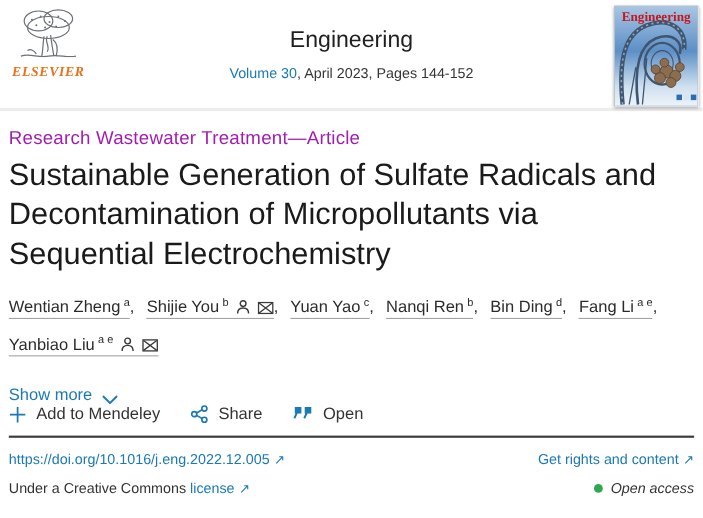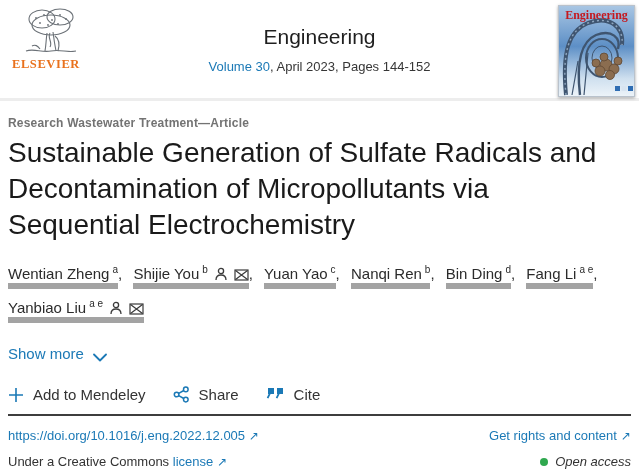--- a/index.html
+++ b/index.html
@@ -1,46 +1,46 @@
 <!DOCTYPE html>
 <html><head>
 <meta charset="utf-8">
 <style>
   * { box-sizing: border-box; }
   body { margin:0; background:#fff; font-family:"Liberation Sans","DejaVu Sans",sans-serif; }
   .page { width:639px; height:471px; background:#fff; position:relative; overflow:hidden; }
 
   
   .header { position:relative; height:101px; border-bottom:3px solid #ededed; }
-  .logo { position:absolute; left:8px; top:6px; width:72px; text-align:right; cursor:pointer; }
+  .logo { position:absolute; left:8px; top:6px; width:72px; text-align:center; cursor:pointer;font-style:italic; }
   .logo-text { margin-top:1px; font-family:"Liberation Serif","DejaVu Serif",serif; font-weight:bold;
                font-size:12.5px; letter-spacing:0.6px; color:#e9711c; }
   .journal { position:absolute; left:50%; top:25px; transform:translateX(-50%);
              text-align:center; white-space:nowrap; }
   .journal-title { font-size:21px; color:#1f1f1f; cursor:pointer; }
   .vol-line { margin-top:10px; font-size:13px; color:#363636; }
   .link { color:#1b79b6; text-decoration:none; cursor:pointer; }
   .cover { position:absolute; right:4px; top:5px; width:77px; height:92px;
            box-shadow:0 1px 3px rgba(0,0,0,.35); cursor:pointer; }
 
   
   .main { padding:0 8px; }
-  .type-label { margin-top:15px; font-size:12px; color:#737373; letter-spacing:0.2px;font-weight:bold; }
+  .type-label { margin-top:15px; font-size:17px; color:#a21caf; letter-spacing:0.2px; }
   .title { margin-top:5px; max-width:608px; font-family:Liberation Sans, sans-serif;
            font-weight:400; font-size:28px; line-height:36px; color:#1a1a1a; }
   .authors { margin-top:12px; max-width:622px; font-size:15px; line-height:30px; color:#2b2b2b; }
-  .author-chip { border-bottom:6px solid #a3a3a3; padding-bottom:1px; white-space:nowrap; cursor:pointer;margin-top:20px; }
+  .author-chip { border-bottom:1px solid #a3a3a3; padding-bottom:1px; white-space:nowrap; cursor:pointer;margin-top:20px; }
   .affil { font-size:10px; vertical-align:6px; margin-left:3px; color:#2b2b2b; }
   .a-icon { margin-left:6px; vertical-align:-2px; cursor:pointer; }
   .sep { margin-right:7px; }
 
   .show-more { margin-top:22px; display:flex; align-items:flex-end; gap:9px; width:fit-content;
                color:#1b79b6; font-size:15px; cursor:pointer; }
 
-  .actions { margin-top:24px; display:flex; align-items:center; gap:27px; font-size:15px; color:#333; }
+  .actions { display:flex; align-items:center; gap:27px; font-size:15px; color:#333; }
   .action { display:flex; align-items:center; gap:9px; cursor:pointer; }
 
   .rule-dark { margin-top:11px; border-top:2px solid #3d3d3d; width:623px; }
 
   .foot-row { display:flex; justify-content:space-between; align-items:center;
               margin-top:12px; width:623px; font-size:13px; }
   .foot-row.cc { margin-top:11px; }
   .arrow { font-family:"DejaVu Sans",sans-serif; font-size:12px; margin-left:4px; }
   .cc-left { color:#333; }
   .open-access { display:flex; align-items:center; gap:7px; color:#333; font-style:italic; }
@@ -190,21 +190,21 @@
         </svg>
         <span>Share</span>
       </div>
       <div class="action">
         <svg width="19" height="15" viewBox="0 0 19 15">
           <g fill="#1b79b6">
             <path d="M2,1 h6 v6 h-3.4 l-2.2,4.6 -1.6,-0.8 1.8,-3.8 h-0.6 z"></path>
             <path d="M11,1 h6 v6 h-3.4 l-2.2,4.6 -1.6,-0.8 1.8,-3.8 h-0.6 z"></path>
           </g>
         </svg>
-        <span>Cite</span>
+        <span>Open</span>
       </div>
     </div>
 
     <div class="rule-dark"></div>
 
     <div class="foot-row">
       <span class="link"><span>https://doi.org/10.1016/j.eng.2022.12.005</span><span class="arrow">↗</span></span>
       <span class="link"><span>Get rights and content</span><span class="arrow">↗</span></span>
     </div>
 

